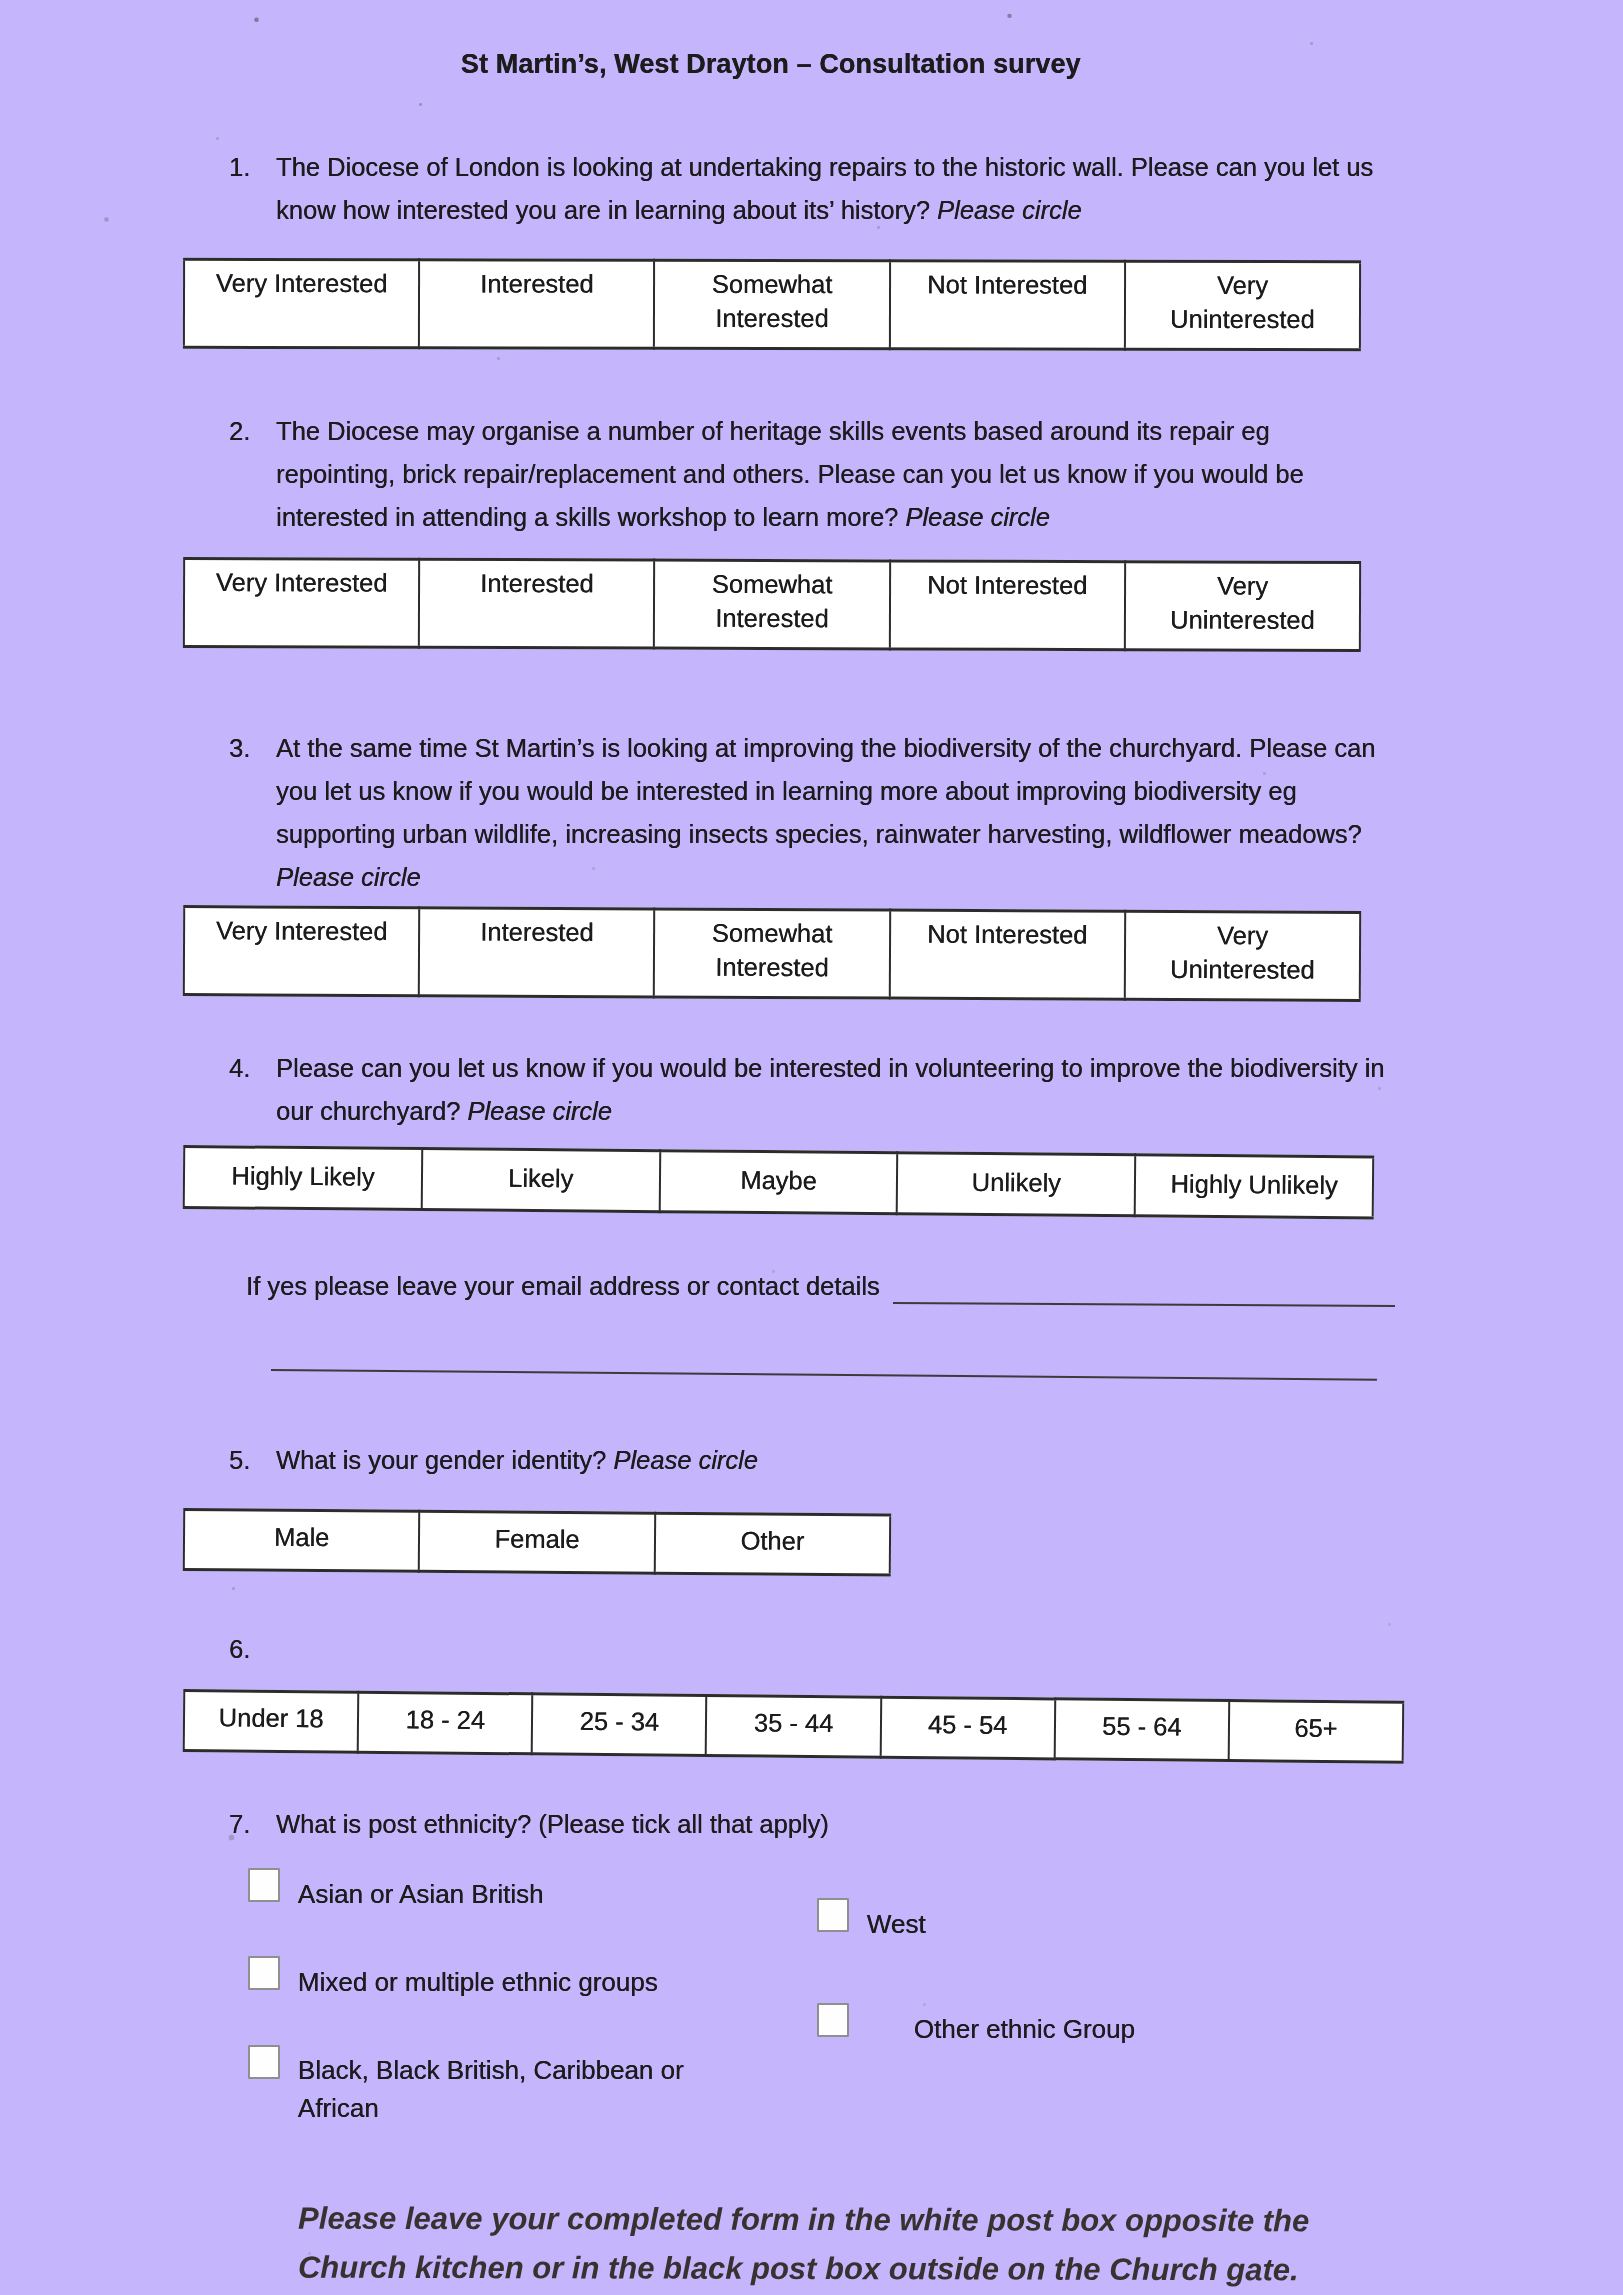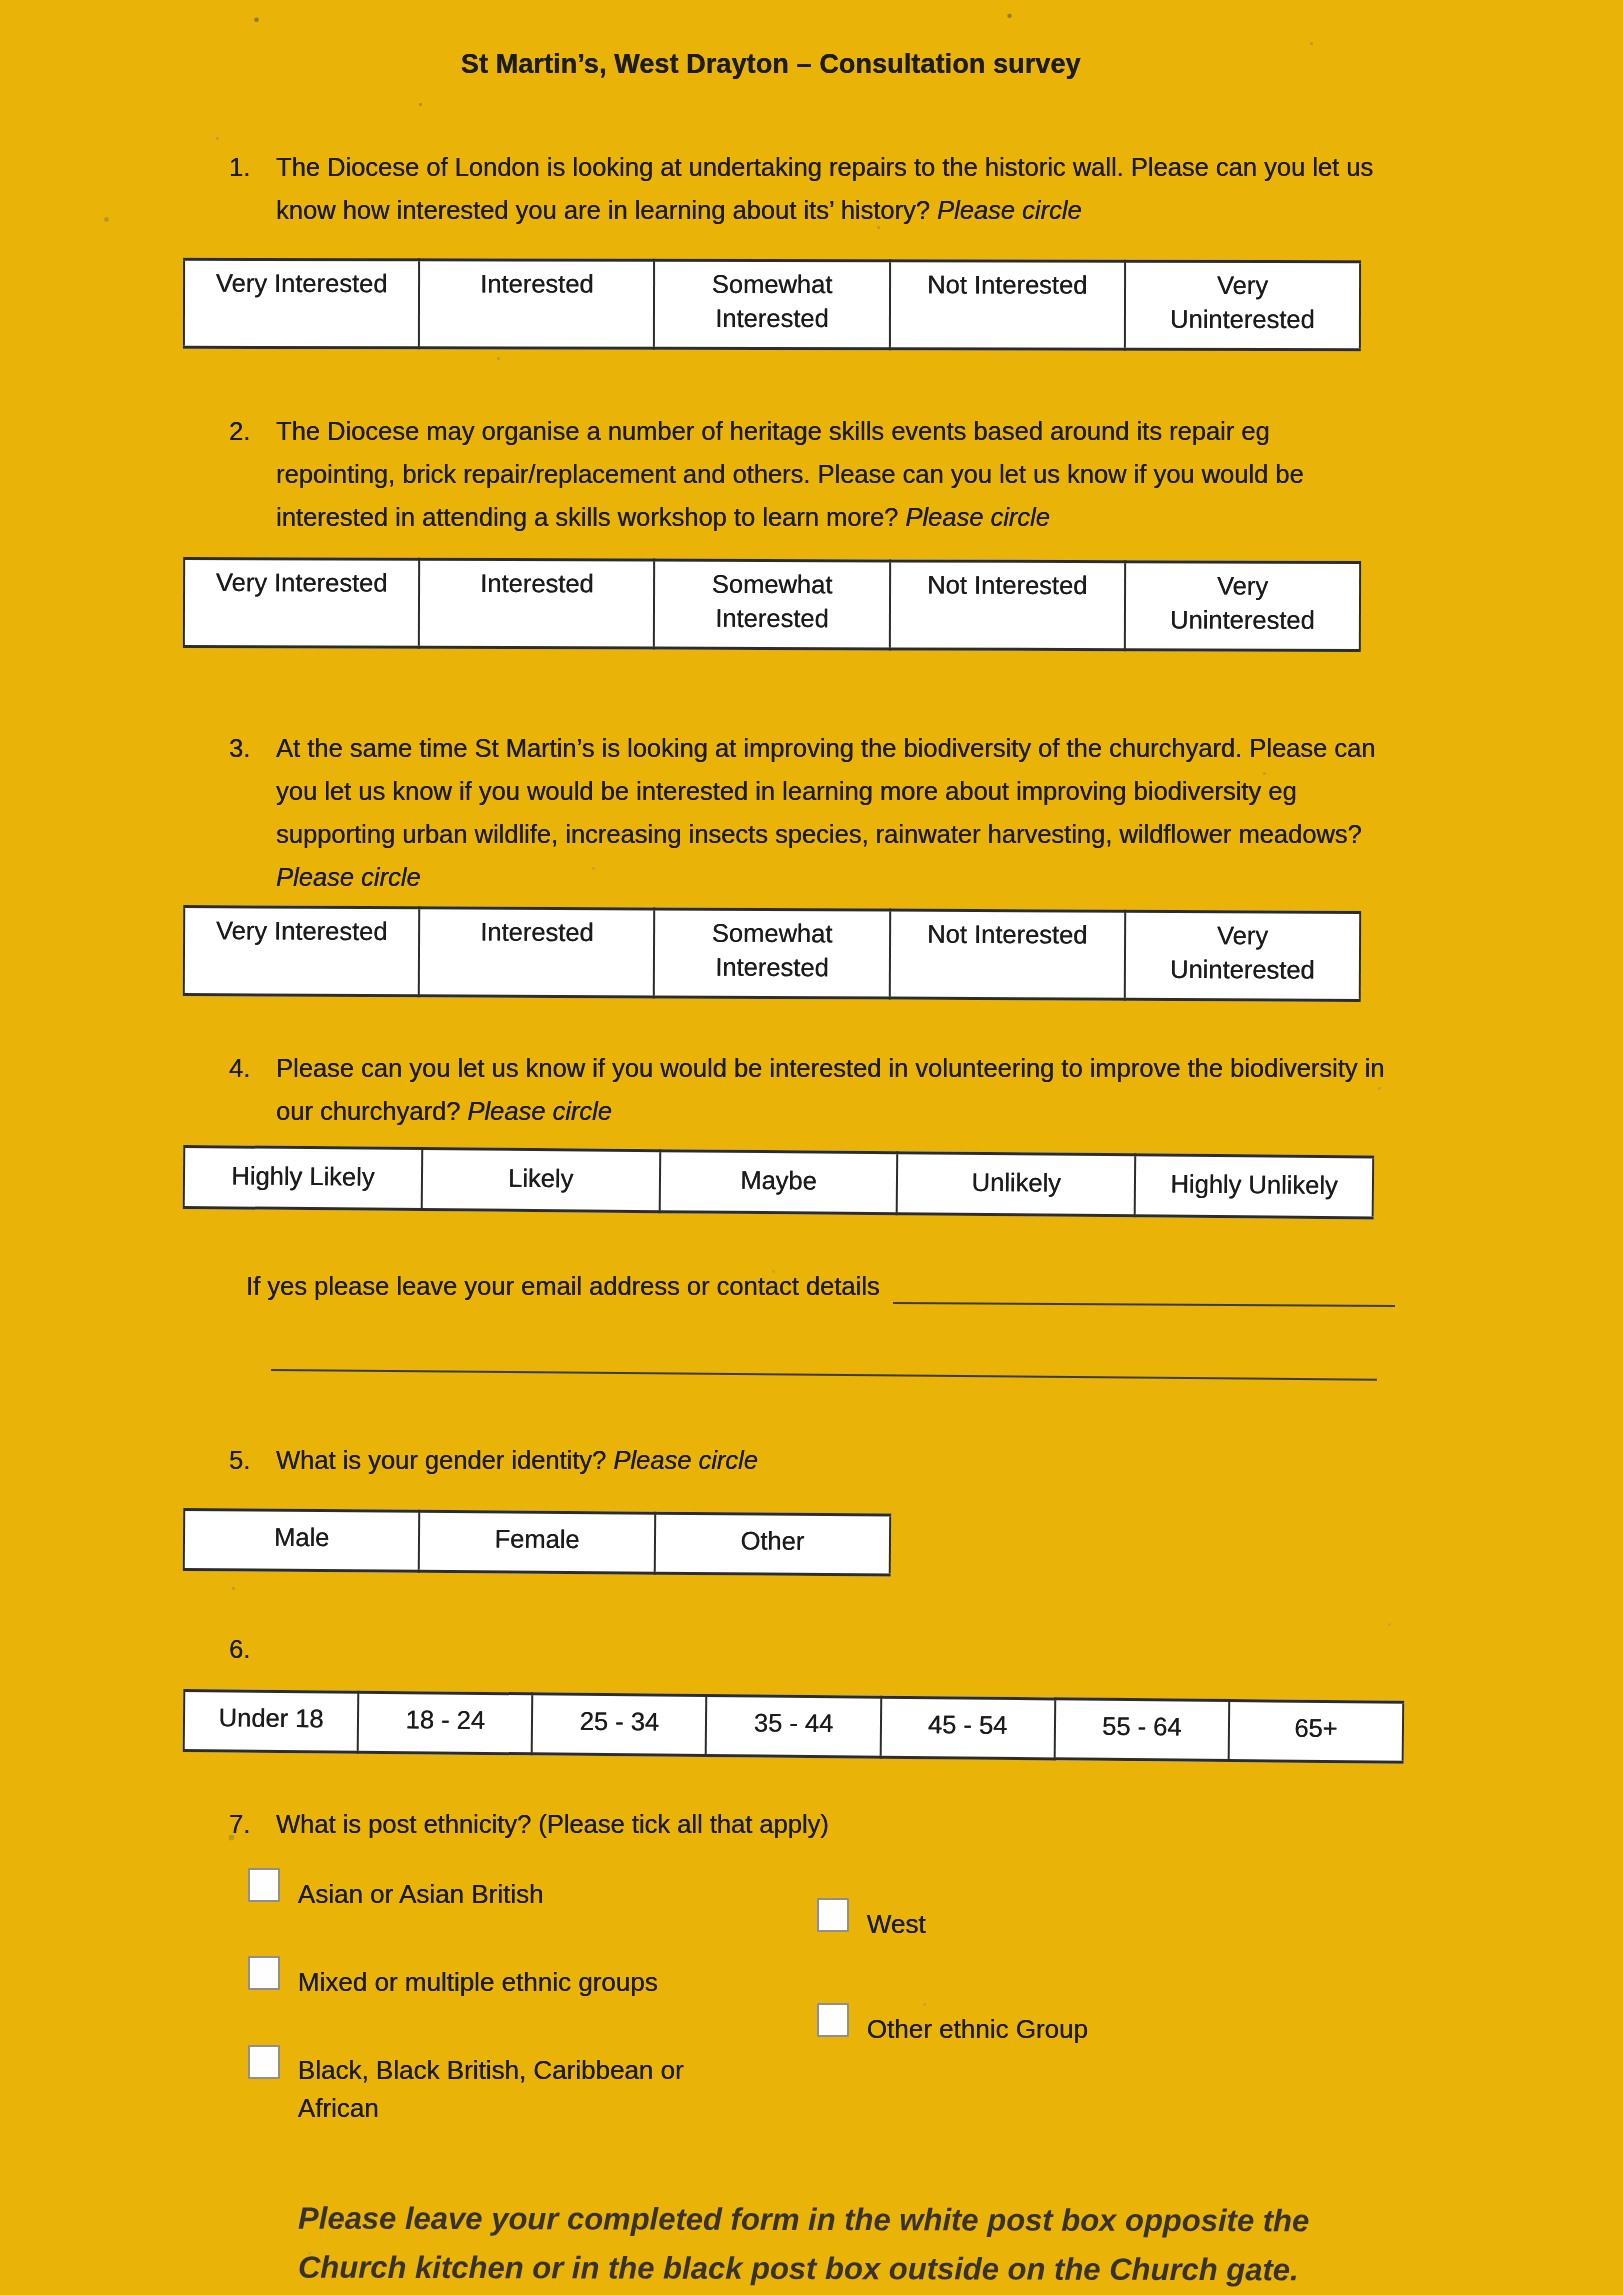--- a/index.html
+++ b/index.html
@@ -1,19 +1,19 @@
 <!DOCTYPE html>
 <html style="font-size:10.5px"><head>
 <meta charset="utf-8">
 <style>
   html,body{margin:0;padding:0;background:#e8e8e8;}
   .sheet{
     position:relative;
     width:1624px;height:2295px;
-    background:#eab308;
+    background:#c4b5fd;
     box-sizing:border-box;
     padding:27.5px 229px 0 183px;
     font-family:"Liberation Sans","DejaVu Sans",sans-serif;
     color:#1c1c1c;
     overflow:hidden;
   }
   .t{ text-shadow:0.3px 0 0 currentColor; } 
 
   .title{
     text-align:center;
@@ -80,21 +80,21 @@
     margin:65px 0 0 88px;width:1106px;height:0;
     border-bottom:2.6px solid #3b3b3b;
     transform:rotate(0.5deg);transform-origin:left bottom;
   }
 
   .cb-grid{display:flex;margin-top:19.6px;padding-left:65px;}
   .cb-col-left{width:569px;flex:0 0 569px;}
   .cb-col-right{flex:0 1 auto;margin-top:30px;}
   .cb-item{display:flex;align-items:flex-start;}
   .cb-item + .cb-item{margin-top:41px;}
-  .cb-col-right .cb-item + .cb-item{margin-top:58px;}
+  .cb-col-right .cb-item + .cb-item{margin-top:58px;gap:47px;}
   .cb-box{
     flex:0 0 27.5px;width:27.5px;height:30px;
     border:2px solid #8f8f8f;border-radius:1.3px;
     background:#fefefe;margin:2.6px 18.3px 0 0;
   }
   .cb-label{font-size:26px;line-height:38px;max-width:432px;padding-top:9.2px;}
 
   .footer-note{
     margin:68px 0 0 115px;width:1034px;
     font-size:31px;font-weight:bold;font-style:italic;

